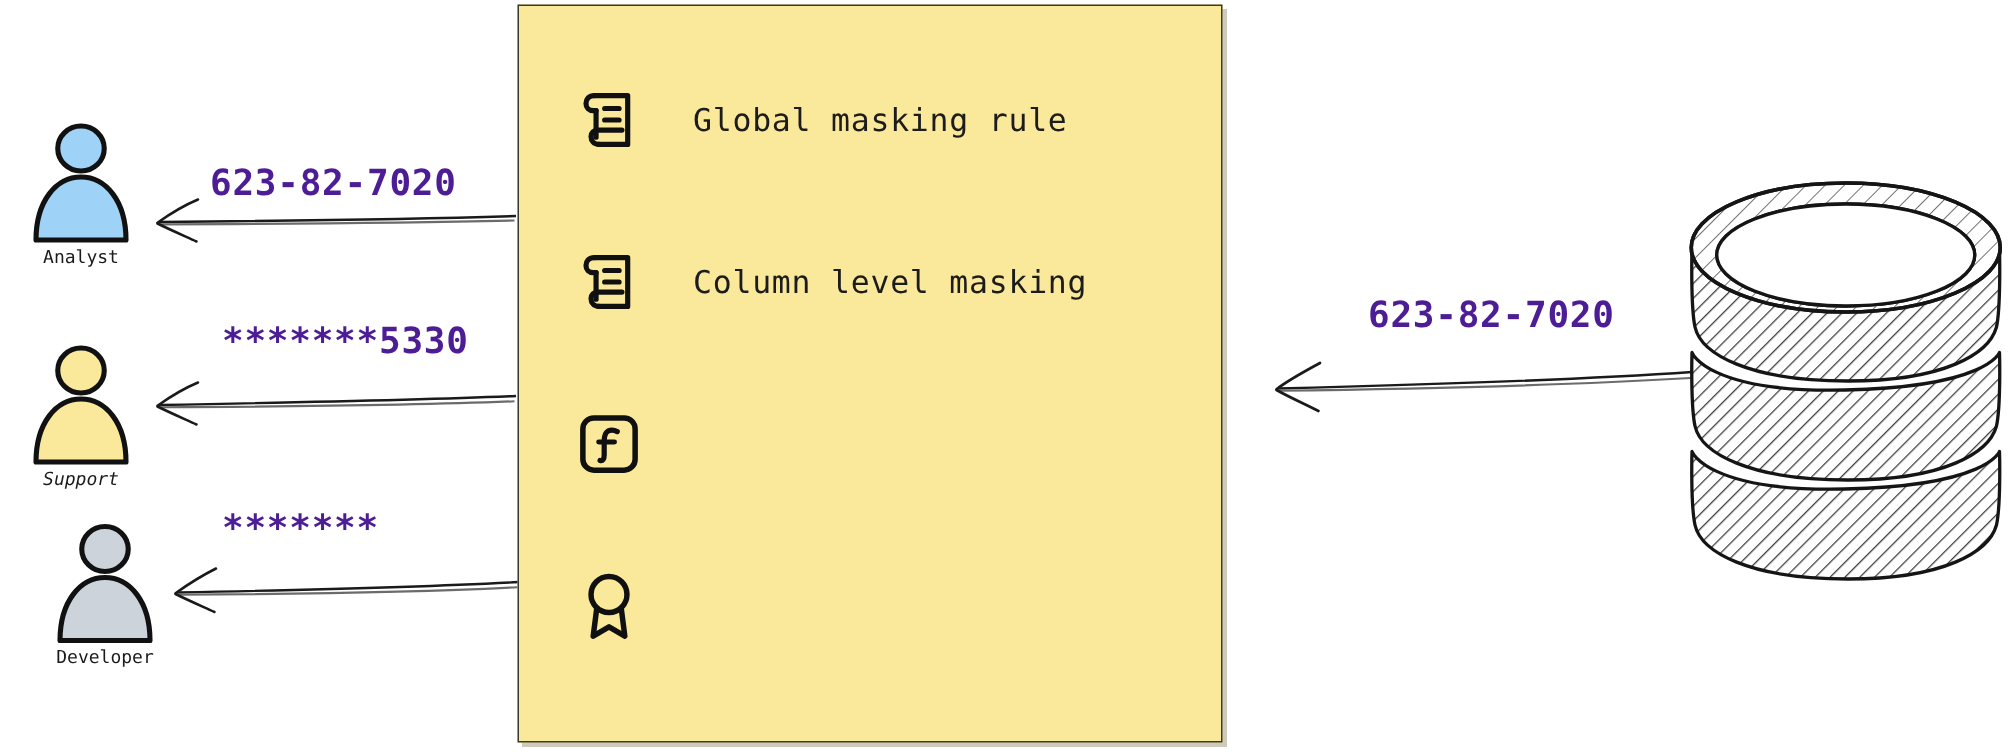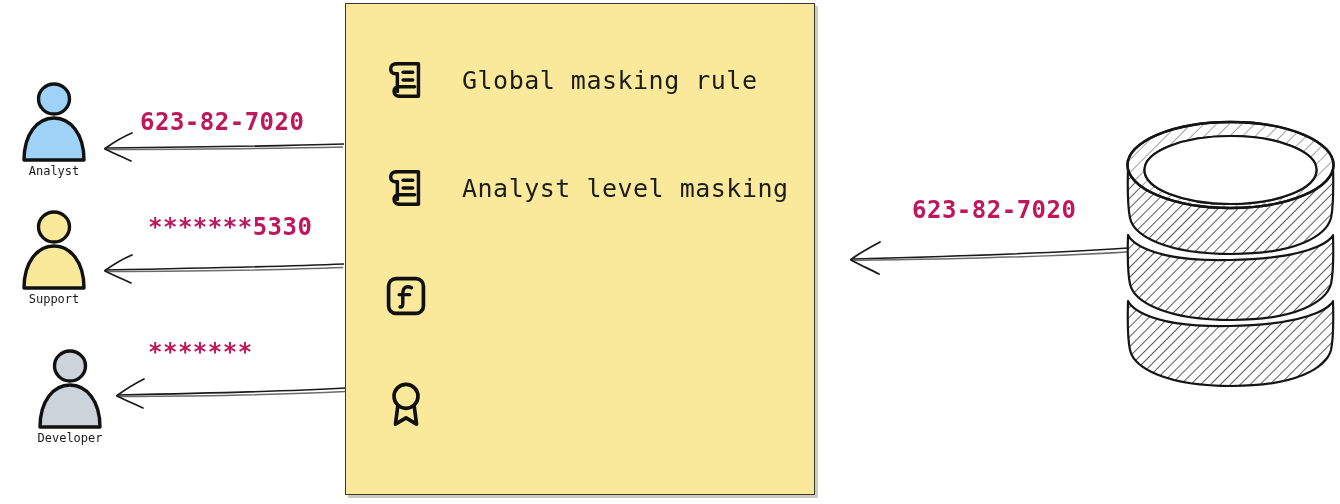--- a/index.html
+++ b/index.html
@@ -38,21 +38,21 @@
     white-space: nowrap;
   }
 
   
   .arrow-group { position: absolute; }
   .arrow-label {
     position: absolute;
     font-family: "DejaVu Sans Mono", "Liberation Mono", monospace;
     font-size: 24px;
     font-weight: 700;
-    color: #be185d;
+    color: #4c1d95;
     white-space: nowrap;
     letter-spacing: 0.5px;
   }
 
   
   .panel {
     position: absolute;
     left: 345px;
     top: 3px;
     width: 470px;
@@ -78,21 +78,21 @@
   .panel-row-icon {
     width: 52px;
     height: 52px;
     flex: 0 0 52px;
     display: flex;
     align-items: center;
     justify-content: center;
   }
   .panel-row-text {
     font-family: "DejaVu Sans Mono", "Liberation Mono", monospace;
-    font-size: 25px;
+    font-size: 21px;
     font-weight: 500;
     color: #1c1c1c;
     margin-left: 30px;
     white-space: nowrap;
     letter-spacing: 0.5px;
   }
 
   
   .database {
     position: absolute;
@@ -106,21 +106,21 @@
 <body>
 
 <div class="actor" style="left:6px; top:78px;">
   <svg class="actor-figure" viewBox="0 0 76 90">
     <ellipse cx="38" cy="21" rx="15.5" ry="15" fill="#9ed2f7" stroke="#111111" stroke-width="3.4"></ellipse>
     <path d="M8 82 C8 56 21.5 40 38 40 C54.5 40 68 56 68 82 Z" fill="#9ed2f7" stroke="#111111" stroke-width="3.4" stroke-linejoin="round"></path>
   </svg>
   <div class="actor-label">Analyst</div>
 </div>
 
-<div class="actor" style="left:6px; top:206px;">
+<div class="actor" style="left:6px; top:226px;font-style:italic;">
   <svg class="actor-figure" viewBox="0 0 76 90">
     <ellipse cx="38" cy="21" rx="15.5" ry="15" fill="#fae99a" stroke="#111111" stroke-width="3.4"></ellipse>
     <path d="M8 82 C8 56 21.5 40 38 40 C54.5 40 68 56 68 82 Z" fill="#fae99a" stroke="#111111" stroke-width="3.4" stroke-linejoin="round"></path>
   </svg>
   <div class="actor-label">Support</div>
 </div>
 
 <div class="actor" style="left:22px; top:345px;">
   <svg class="actor-figure" viewBox="0 0 76 90">
     <ellipse cx="38" cy="21" rx="15.5" ry="15" fill="#ccd3da" stroke="#111111" stroke-width="3.4"></ellipse>
@@ -184,21 +184,21 @@
           <g fill="none" stroke="#101010" stroke-width="3.6" stroke-linecap="round" stroke-linejoin="round">
             <path d="M14 7 H37 V41 H17"></path>
             <path d="M14 7 C10 7 8 9.5 8 12.5 C8 15.5 10 17.5 13 17.5 H15"></path>
             <path d="M15 17.5 V36"></path>
             <path d="M17 41 C13.5 41 11.5 38.5 11.5 35.5 C11.5 33 13.5 31 16 31 H33"></path>
             <path d="M21 16 H31"></path>
             <path d="M21 24 H31"></path>
           </g>
         </svg>
       </span>
-      <span class="panel-row-text">Analyst level masking</span>
+      <span class="panel-row-text">Column level masking</span>
     </div>
 
     <div class="panel-row">
       <span class="panel-row-icon">
         <svg width="44" height="44" viewBox="0 0 48 48">
           <rect x="5" y="5" width="38" height="38" rx="8" ry="8" fill="none" stroke="#101010" stroke-width="4"></rect>
           <path d="M30 15 C30 15 26.5 13 23.5 14.5 C21 15.8 20.5 19 20.5 22 V32
                    C20.5 35 19.5 36.5 17.5 36" fill="none" stroke="#101010" stroke-width="3.8" stroke-linecap="round"></path>
           <path d="M16.5 22.5 H28" fill="none" stroke="#101010" stroke-width="3.6" stroke-linecap="round"></path>
         </svg>

